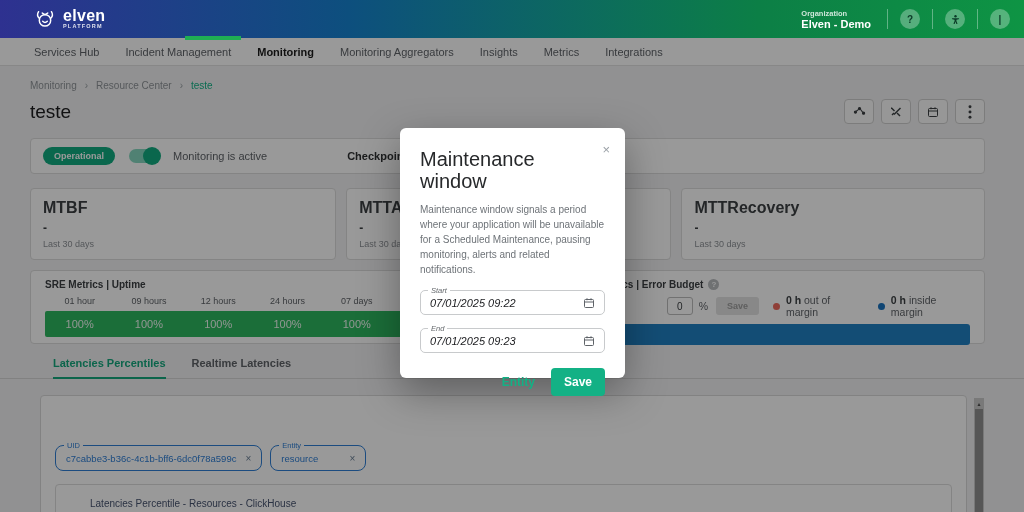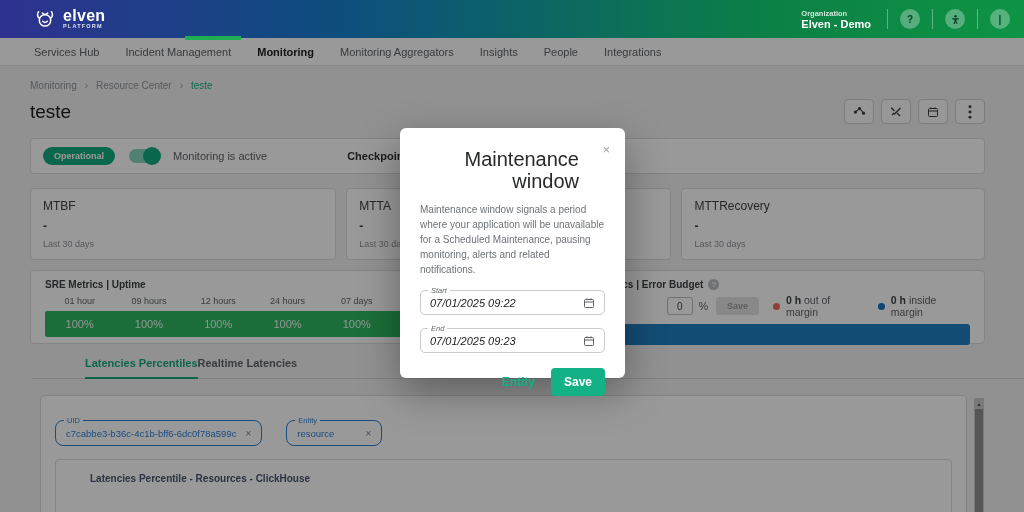--- a/index.html
+++ b/index.html
@@ -46,21 +46,21 @@
   .switch { width:30px; height:14px; border-radius:7px; background:#86d8c0; position:relative; cursor:pointer; }
   .switch-knob { position:absolute; right:-2px; top:-2px; width:18px; height:18px; border-radius:50%; background:#12ac80; }
   .status-text { font-size:11px; color:#5f6368; }
   .checkpoint { margin-left:66px; font-size:11px; color:#4a4e52; }
   .checkpoint b { color:#2f3133; }
 
   .cards-row { margin:14px 39px 0 30px; display:flex; gap:10px; height:72px; }
   .metric-card { background:#fff; border:1px solid #dcdcdc; border-radius:4px; padding:10px 12px;
     display:flex; flex-direction:column; justify-content:space-between; }
   .mc1 { flex:3.15; } .mc2 { flex:1.83; } .mc3 { flex:1.13; } .mc4 { flex:3.12; }
-  .metric-name { font-size:12px; font-weight:normal; color:#3c4043; }
+  .metric-name { font-size:16px; font-weight:bold; color:#3c4043; }
   .metric-value { font-size:12px; font-weight:bold; color:#3c4043; }
   .metric-period { font-size:9px; color:#8e9297; }
 
   .sre-row { margin:10px 39px 0 30px; display:flex; gap:15px; height:74px; }
   .sre-card { background:#fff; border:1px solid #dcdcdc; border-radius:4px; padding:8px 14px 0; }
   .uptime-card { flex:0 0 515px; }
   .eb-card { flex:1; }
   .sre-title { font-size:10px; font-weight:bold; color:#3c4043; display:flex; align-items:center; gap:5px; }
   .uptime-cols { display:flex; margin-top:6px; }
   .uptime-cols span { flex:1; text-align:center; font-size:9px; color:#5f6368; }
@@ -73,47 +73,47 @@
   .eb-input { width:26px; height:18px; border:1px solid #bdbdbd; border-radius:3px; text-align:center;
     font-size:10px; color:#3c4043; display:flex; align-items:center; justify-content:center; }
   .eb-save { background:#e3e3e3; color:#9e9e9e; font-size:9px; font-weight:bold; padding:4px 11px;
     border-radius:3px; margin-left:2px; cursor:pointer; }
   .dot { width:7px; height:7px; border-radius:50%; display:inline-block; }
   .dot-red { background:#ef6a5e; margin-left:8px; }
   .dot-blue { background:#1a73c0; margin-left:8px; }
   .eb-bold { font-weight:bold; color:#3c4043; }
   .eb-bar { margin-top:6px; height:21px; background:#2180c4; border-radius:3px; }
 
-  .lat-tabs { margin-top:13px; padding-left:53px; display:flex; border-bottom:1px solid #d8d8d8;margin-left:32px; }
+  .lat-tabs { margin-top:13px; padding-left:53px; display:flex; gap:26px; border-bottom:1px solid #d8d8d8; }
   .lat-tab { font-size:11px; font-weight:bold; color:#5f6368; padding-bottom:8px; cursor:pointer; }
   .lat-tab.active { color:#14a87e; border-bottom:2px solid #14a87e; margin-bottom:-1px; }
 
   .lat-card { margin:16px 57px 0 40px; background:#fff; border:1px solid #d9d9d9; border-radius:4px 4px 0 0;
     height:220px; padding:22px 14px 0; }
   .lat-heading { font-size:14.5px; font-weight:bold; color:#57504a; }
-  .chips { margin-top:2px; display:flex; gap:24px;text-align:right; }
+  .chips { margin-top:27px; display:flex; gap:8px;text-align:right; }
   .chip { position:relative; border:1px solid #2f7fd6; border-radius:8px; height:26px; display:flex;
     align-items:center; padding:0 10px; gap:9px; color:#2f7fd6; background:#fff; }
   .chip-label { position:absolute; top:-5px; left:8px; font-size:7.5px; background:#fff; padding:0 3px; color:#2f7fd6; }
   .chip-value { font-size:9.5px; }
   .chip-x { font-size:10px; color:#6b7f95; cursor:pointer; }
   .chip-entity { width:96px; justify-content:space-between; }
   .subcard { margin-top:13px; border:1px solid #dcdcdc; border-radius:4px; height:70px; padding:13px 14px; }
-  .subcard-title { font-size:10px; font-weight:bold; color:#475470;padding-left:20px; }
+  .subcard-title { font-size:10px; font-weight:normal; color:#475470;padding-left:20px; }
 
   .scrollbar { position:absolute; left:974px; top:398px; width:10px; bottom:0; background:#cacaca; z-index:5; }
   .sb-btn { height:11px; display:flex; align-items:center; justify-content:center; font-size:6px; color:#4c4c4c; cursor:pointer; }
   .sb-thumb { position:absolute; top:11px; bottom:0; left:1px; right:1px; background:#8f8f8f; cursor:pointer; }
 
   
   .overlay { position:absolute; inset:0; background:rgba(0,0,0,.40); z-index:150; }
   .modal { position:absolute; left:400px; top:128px; width:225px; height:250px; background:#fff; border-radius:6px;
     box-shadow:0 14px 40px rgba(0,0,0,.35); z-index:300; padding:20px; }
   .modal-close { position:absolute; top:15px; right:15px; color:#9aa0a6; font-size:13px; line-height:13px; cursor:pointer; }
-  .modal-title { font-size:20px; font-weight:500; color:#27292b; line-height:22px; padding-right:26px;text-align:right; }
+  .modal-title { font-size:20px; font-weight:500; color:#27292b; line-height:22px; padding-right:26px; }
   .modal-desc { margin-top:10px; font-size:10px; line-height:15px; color:#6e7378; }
   .mfield { position:relative; border:1px solid #c8cacc; border-radius:5px; height:25px; margin-top:13px;
     display:flex; align-items:center; justify-content:space-between; padding:0 9px;font-style:italic; }
   .mfield-label { position:absolute; top:-5px; left:7px; font-size:7.5px; color:#64686c; background:#fff; padding:0 3px; }
   .mfield-value { font-size:11px; color:#202124; }
   .cal-btn { display:flex; align-items:center; color:#5f6368; cursor:pointer; }
   .modal-actions { margin-top:15px; display:flex; justify-content:flex-end; align-items:center; gap:16px; }
   .btn-cancel { color:#13b185; font-weight:bold; font-size:12px; cursor:pointer; }
   .btn-save { background:#13b185; color:#fff; font-weight:bold; font-size:12px; padding:7px 13px;
     border-radius:4px; cursor:pointer; }
@@ -157,21 +157,21 @@
   </div>
   <div class="tab-indicator"></div>
 </div>
 
 <div class="nav">
   <span class="nav-tab">Services Hub</span>
   <span class="nav-tab">Incident Management</span>
   <span class="nav-tab active">Monitoring</span>
   <span class="nav-tab">Monitoring Aggregators</span>
   <span class="nav-tab">Insights</span>
-  <span class="nav-tab">People</span>
+  <span class="nav-tab">Metrics</span>
   <span class="nav-tab">Integrations</span>
 </div>
 
 <div class="content">
 
   <div class="breadcrumb">
     <span>Monitoring</span>
     <span class="crumb-sep">›</span>
     <span>Resource Center</span>
     <span class="crumb-sep">›</span>

